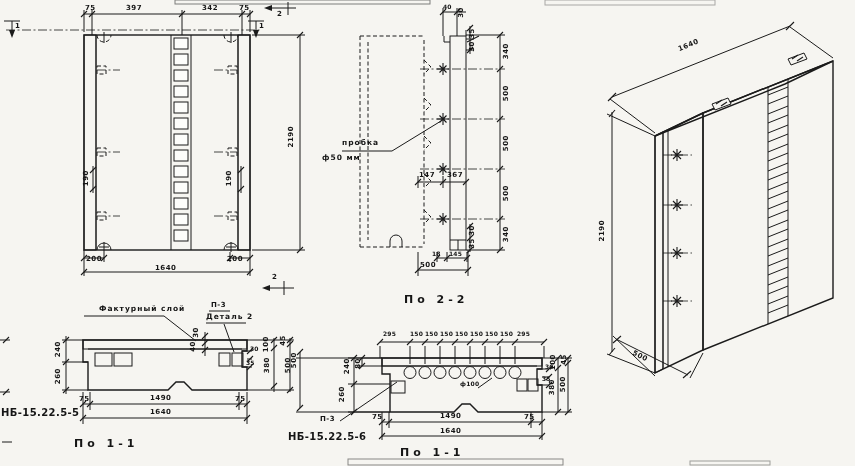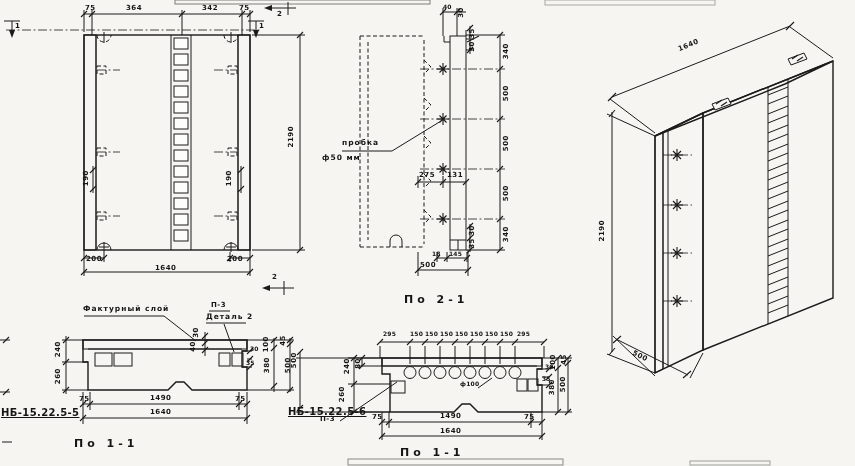--- a/index.html
+++ b/index.html
@@ -12,21 +12,21 @@
   svg .dd{stroke-dasharray:9 2.5 2 2.5;stroke-width:.8;}
   svg .tk{stroke-width:1.1;}
   svg .fill{fill:#1b1b1b;stroke:none;}
   svg .sq{fill:#fdfdfb;}
   svg .wh{fill:#f6f5f1;}
   .d{position:absolute;font-size:7px;font-weight:bold;line-height:1;white-space:nowrap;letter-spacing:.5px;}
   .sm{font-size:6px;letter-spacing:.2px;}
   .dv{position:absolute;font-size:7px;font-weight:bold;line-height:1;white-space:nowrap;
       writing-mode:vertical-rl;transform:rotate(180deg);letter-spacing:.5px;}
   .t{position:absolute;font-size:11px;font-weight:bold;letter-spacing:4px;white-space:nowrap;}
-  .m{position:absolute;font-size:10px;font-weight:bold;letter-spacing:.4px;white-space:nowrap;text-decoration:underline;}
+  .m{position:absolute;font-size:10px;font-weight:bold;letter-spacing:.4px;white-space:nowrap;}
   .cap{letter-spacing:1px;font-size:7.5px;}
   .r22{transform:rotate(-22deg);transform-origin:left bottom;}
   .r27{transform:rotate(27deg);transform-origin:left bottom;}
 </style>
 </head>
 <body>
 
 <div id="sheet">
 
 <svg width="855" height="466" viewBox="0 0 855 466">
@@ -194,21 +194,21 @@
     <path class="tk" d="M379 425 L385 419 M386 425 L392 419 M528 425 L534 419 M539 425 L545 419 M379 439 L385 433 M539 439 L545 433"></path>
   </g>
 
   <rect x="175" y="0" width="255" height="4" fill="#c4c4be" stroke="none" opacity=".55"></rect>
   <rect x="545" y="0" width="170" height="5" fill="#c4c4be" stroke="none" opacity=".35"></rect>
   <rect x="348" y="459" width="215" height="6" fill="#b5b5b0" stroke="none" opacity=".5"></rect>
   <rect x="690" y="461" width="80" height="4" fill="#c4c4be" stroke="none" opacity=".4"></rect>
 </svg>
 
 <span class="d" style="left:85px;top:5px">75</span>
-<span class="d" style="left:126px;top:5px">364</span>
+<span class="d" style="left:126px;top:5px">397</span>
 <span class="d" style="left:202px;top:5px">342</span>
 <span class="d" style="left:239px;top:5px">75</span>
 <span class="d" style="left:15px;top:23px">1</span>
 <span class="d" style="left:259px;top:23px">1</span>
 <span class="d" style="left:277px;top:11px">2</span>
 <span class="d" style="left:272px;top:274px">2</span>
 <span class="dv sm" style="left:83px;top:170px">190</span>
 <span class="dv sm" style="left:226px;top:170px">190</span>
 <span class="d" style="left:86px;top:256px">200</span>
 <span class="d" style="left:155px;top:265px">1640</span>
@@ -219,34 +219,34 @@
 <span class="dv sm" style="left:458px;top:7px">30</span>
 <span class="dv sm" style="left:469px;top:28px">35</span>
 <span class="dv sm" style="left:469px;top:41px">30</span>
 <span class="dv" style="left:503px;top:43px">340</span>
 <span class="dv" style="left:503px;top:85px">500</span>
 <span class="dv" style="left:503px;top:135px">500</span>
 <span class="dv" style="left:503px;top:185px">500</span>
 <span class="dv" style="left:503px;top:226px">340</span>
 <span class="d cap" style="left:342px;top:139px">пробка</span>
 <span class="d cap" style="left:322px;top:154px">ф50 мм</span>
-<span class="d" style="left:419px;top:172px">275</span>
-<span class="d" style="left:447px;top:172px">131</span>
+<span class="d" style="left:419px;top:172px">147</span>
+<span class="d" style="left:447px;top:172px">367</span>
 <span class="dv sm" style="left:469px;top:225px">30</span>
 <span class="dv sm" style="left:469px;top:238px">35</span>
 <span class="d sm" style="left:432px;top:251px">18</span>
 <span class="d sm" style="left:449px;top:251px">145</span>
 <span class="d" style="left:420px;top:262px">500</span>
-<span class="t" style="left:404px;top:293px">По 2-1</span>
+<span class="t" style="left:404px;top:293px">По 2-2</span>
 
 <span class="d r22" style="left:680px;top:46px">1640</span>
 <span class="dv" style="left:599px;top:220px">2190</span>
 <span class="d r27" style="left:631px;top:349px">500</span>
 
-<span class="d cap" style="left:83px;top:305px">Фактурный слой</span>
+<span class="d cap" style="left:99px;top:305px">Фактурный слой</span>
 <span class="d" style="left:211px;top:302px">П-3</span>
 <span class="d cap" style="left:206px;top:313px">Деталь 2</span>
 <span class="dv" style="left:55px;top:341px">240</span>
 <span class="dv" style="left:55px;top:368px">260</span>
 <span class="dv sm" style="left:193px;top:327px">30</span>
 <span class="dv sm" style="left:190px;top:341px">40</span>
 <span class="d sm" style="left:250px;top:346px">30</span>
 <span class="d sm" style="left:246px;top:360px">35</span>
 <span class="dv sm" style="left:263px;top:336px">100</span>
 <span class="dv sm" style="left:280px;top:335px">45</span>
@@ -277,16 +277,16 @@
 <span class="d sm" style="left:542px;top:376px">35</span>
 <span class="dv sm" style="left:550px;top:354px">100</span>
 <span class="dv sm" style="left:561px;top:354px">45</span>
 <span class="dv" style="left:549px;top:379px">380</span>
 <span class="dv" style="left:560px;top:376px">500</span>
 <span class="d" style="left:320px;top:416px">П-3</span>
 <span class="d" style="left:372px;top:414px">75</span>
 <span class="d" style="left:440px;top:413px">1490</span>
 <span class="d" style="left:524px;top:414px">75</span>
 <span class="d" style="left:440px;top:428px">1640</span>
-<span class="m" style="left:288px;top:406px">НБ-15.22.5-6</span>
+<span class="m" style="left:288px;top:431px">НБ-15.22.5-6</span>
 <span class="t" style="left:400px;top:446px">По 1-1</span>
 
 </div>
 
 </body></html>

